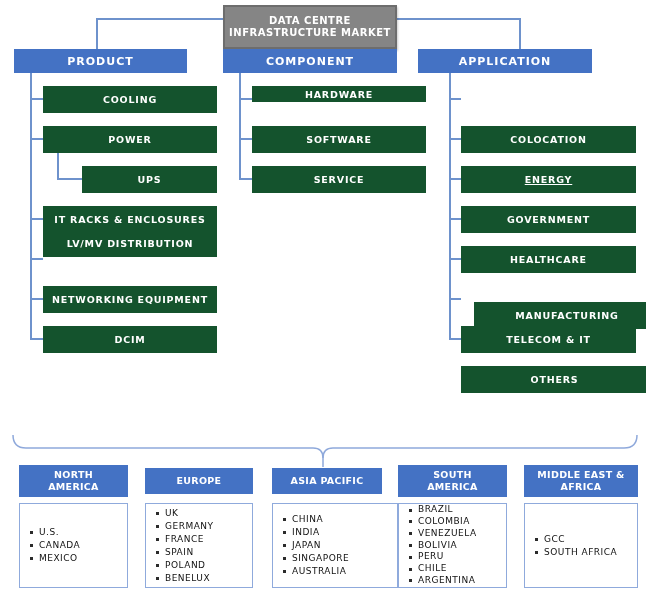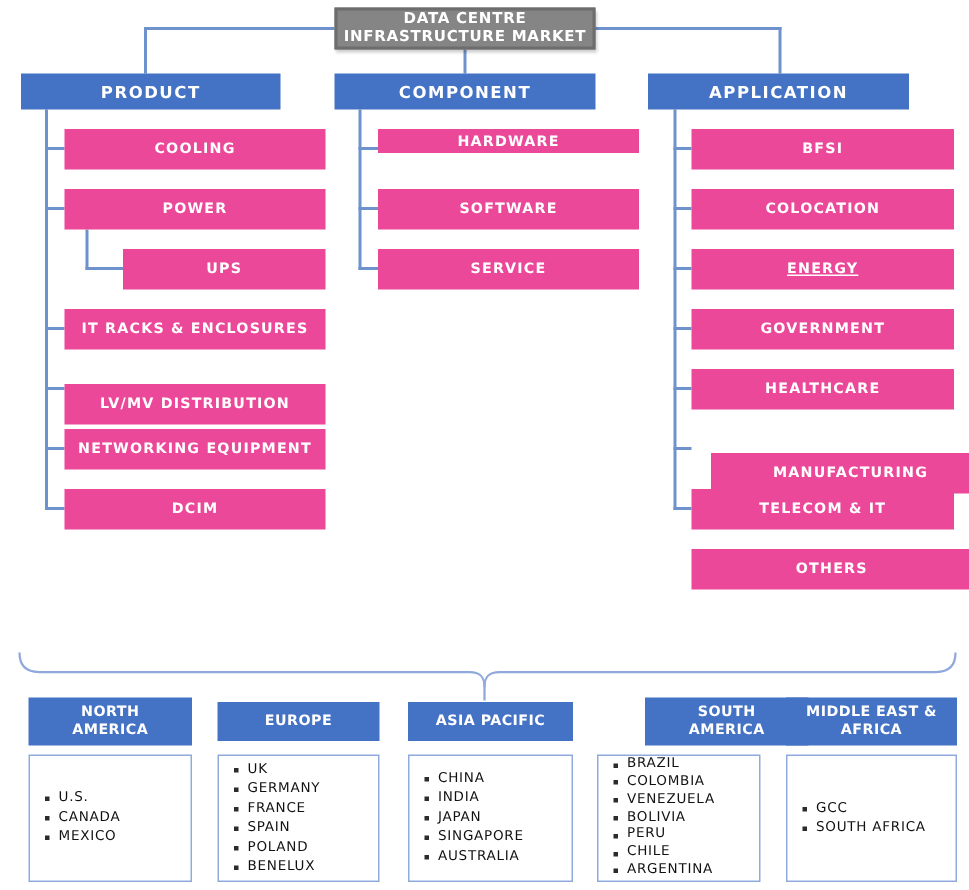--- a/index.html
+++ b/index.html
@@ -13,21 +13,21 @@
   .hl{height:2px;}
   .vl{width:2px;}
   
   .box{position:absolute;display:flex;align-items:center;justify-content:center;
        text-align:center;box-sizing:border-box;}
   .root-box{background:#858585;border:2px solid #6d6d6d;color:#fff;
        font-weight:bold;font-size:10px;letter-spacing:0.5px;line-height:12px;
        padding:0 2px;box-shadow:1px 2px 2px rgba(0,0,0,0.2);}
   .branch-box{background:#4472C4;color:#fff;font-weight:bold;font-size:11px;
        letter-spacing:1px;}
-  .node-box{background:#ec4899;color:#fff;font-weight:bold;font-size:9.5px;
+  .node-box{background:#14532d;color:#fff;font-weight:bold;font-size:9.5px;
        letter-spacing:0.8px;white-space:nowrap;}
   
   .region-header{background:#4472C4;color:#fff;font-weight:bold;font-size:9.5px;
        letter-spacing:0.3px;line-height:12px;}
   .rh-text{display:inline-block;}
   .rh-two{max-width:80px;}
   .rh-wide{max-width:100px;}
   .rh-one{white-space:nowrap;}
   .region-list{position:absolute;background:#fff;border:1px solid #8FAADC;
        box-sizing:border-box;display:flex;flex-direction:column;justify-content:center;
@@ -68,69 +68,66 @@
   <div class="hl" style="left:239px;top:178px;width:13px;"></div>
 
   <div class="hl" style="left:449px;top:98px;width:12px;"></div>
   <div class="hl" style="left:449px;top:138px;width:12px;"></div>
   <div class="hl" style="left:449px;top:178px;width:12px;"></div>
   <div class="hl" style="left:449px;top:218px;width:12px;"></div>
   <div class="hl" style="left:449px;top:258px;width:12px;"></div>
   <div class="hl" style="left:449px;top:298px;width:12px;"></div>
   <div class="hl" style="left:449px;top:338px;width:12px;"></div>
 
-  <div class="box root-box" style="left:223px;top:5px;width:174px;height:28px;">
+  <div class="box root-box" style="left:223px;top:5px;width:174px;height:44px;">
     <span>DATA CENTRE INFRASTRUCTURE MARKET</span>
   </div>
 
   <div class="box branch-box" style="left:14px;top:49px;width:173px;height:24px;">
     <span>PRODUCT</span>
   </div>
   <div class="box branch-box" style="left:223px;top:49px;width:174px;height:24px;">
     <span>COMPONENT</span>
   </div>
-  <div class="box branch-box" style="left:432px;top:49px;width:174px;height:24px;">
+  <div class="box branch-box" style="left:418px;top:49px;width:174px;height:24px;">
     <span>APPLICATION</span>
   </div>
 
   <div class="box node-box" style="left:43px;top:86px;width:174px;height:27px;">
     <span>COOLING</span>
     </div>
   <div class="box node-box" style="left:43px;top:126px;width:174px;height:27px;">
     <span>POWER</span>
     </div>
   <div class="box node-box" style="left:82px;top:166px;width:135px;height:27px;">
     <span>UPS</span>
     </div>
   <div class="box node-box" style="left:43px;top:206px;width:174px;height:27px;">
     <span>IT RACKS &amp; ENCLOSURES</span>
     </div>
-  <div class="box node-box" style="left:43px;top:256px;width:174px;height:27px;">
+  <div class="box node-box" style="left:43px;top:230px;width:174px;height:27px;">
     <span>LV/MV DISTRIBUTION</span>
     </div>
   <div class="box node-box" style="left:43px;top:286px;width:174px;height:27px;">
     <span>NETWORKING EQUIPMENT</span>
     </div>
   <div class="box node-box" style="left:43px;top:326px;width:174px;height:27px;">
     <span>DCIM</span>
     </div>
 
   <div class="box node-box" style="left:252px;top:86px;width:174px;height:16px;">
     <span>HARDWARE</span>
     </div>
   <div class="box node-box" style="left:252px;top:126px;width:174px;height:27px;">
     <span>SOFTWARE</span>
     </div>
   <div class="box node-box" style="left:252px;top:166px;width:174px;height:27px;">
     <span>SERVICE</span>
     </div>
 
-  <div class="box node-box" style="left:461px;top:86px;width:175px;height:27px;">
-    <span>BFSI</span>
-    </div>
   <div class="box node-box" style="left:461px;top:126px;width:175px;height:27px;">
     <span>COLOCATION</span>
     </div>
   <div class="box node-box" style="left:461px;top:166px;width:175px;height:27px;text-decoration:underline;">
     <span>ENERGY</span>
     </div>
   <div class="box node-box" style="left:461px;top:206px;width:175px;height:27px;">
     <span>GOVERNMENT</span>
     </div>
   <div class="box node-box" style="left:461px;top:246px;width:175px;height:27px;">
@@ -153,21 +150,21 @@
 
   <div class="box region-header" style="left:19px;top:465px;width:109px;height:32px;">
     <span class="rh-text rh-two">NORTH AMERICA</span>
   </div>
   <div class="box region-header" style="left:145px;top:468px;width:108px;height:26px;">
     <span class="rh-text rh-one">EUROPE</span>
   </div>
   <div class="box region-header" style="left:272px;top:468px;width:110px;height:26px;">
     <span class="rh-text rh-one">ASIA PACIFIC</span>
   </div>
-  <div class="box region-header" style="left:398px;top:465px;width:109px;height:32px;margin-left:32px;">
+  <div class="box region-header" style="left:398px;top:465px;width:109px;height:32px;">
     <span class="rh-text rh-two">SOUTH AMERICA</span>
   </div>
   <div class="box region-header" style="left:524px;top:465px;width:114px;height:32px;align-items:center;">
     <span class="rh-text rh-wide">MIDDLE EAST &amp; AFRICA</span>
   </div>
 
   <ul class="region-list" style="left:19px;top:503px;width:109px;height:85px;">
     <li>
         <span class="bullet"></span>
         <span>U.S.</span>
@@ -202,21 +199,21 @@
     <li>
         <span class="bullet"></span>
         <span>POLAND</span>
       </li>
     <li>
         <span class="bullet"></span>
         <span>BENELUX</span>
       </li>
   </ul>
 
-  <ul class="region-list" style="left:272px;top:503px;width:110px;height:85px;">
+  <ul class="region-list" style="left:272px;top:503px;width:126px;height:85px;">
     <li>
         <span class="bullet"></span>
         <span>CHINA</span>
       </li>
     <li>
         <span class="bullet"></span>
         <span>INDIA</span>
       </li>
     <li>
         <span class="bullet"></span>

